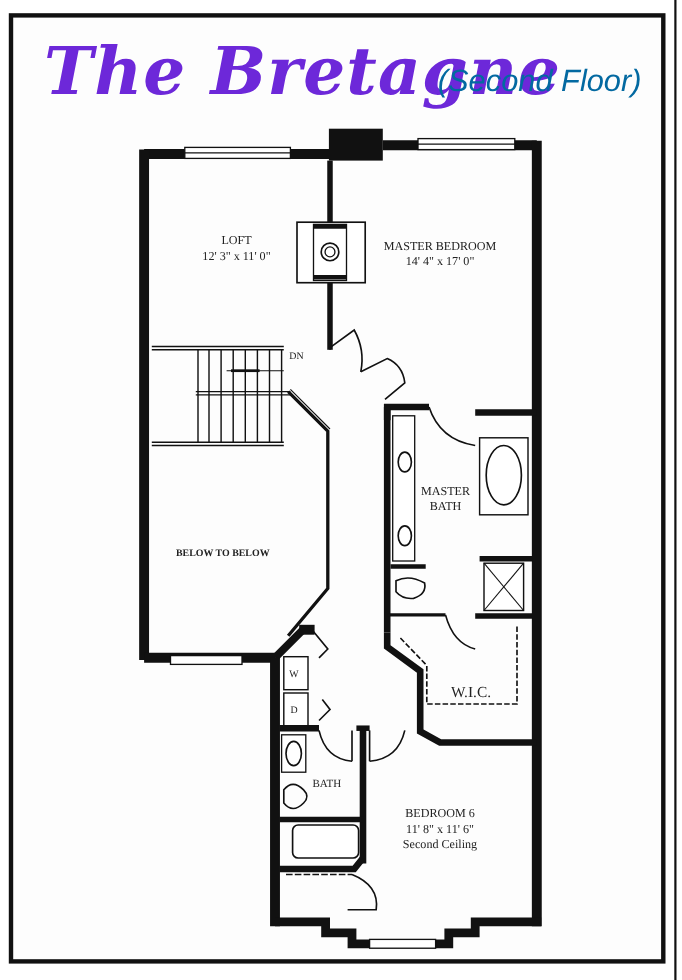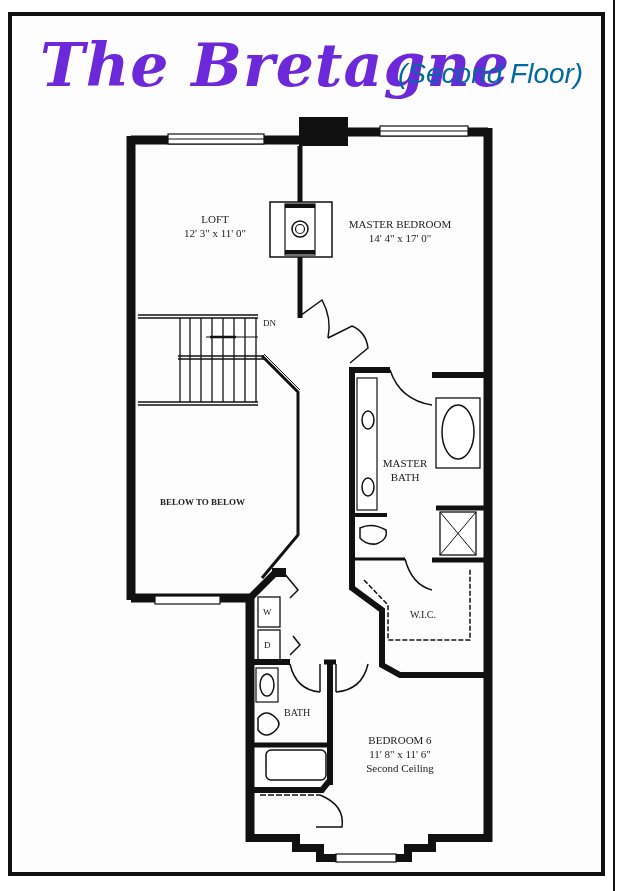--- a/index.html
+++ b/index.html
@@ -131,25 +131,25 @@
 <div class="lbl" style="left:155px; top:212px; width:120px;">
   <div>LOFT</div>
   <div>12' 3" x 11' 0"</div>
 </div>
 <div class="lbl" style="left:335px; top:217px; width:130px;">
   <div>MASTER BEDROOM</div>
   <div>14' 4" x 17' 0"</div>
 </div>
 <div class="lbl" style="left:263px; top:316px; font-size:9px;">DN</div>
 <div class="lbl" style="left:160px; top:495px; font-size:9px; font-weight:bold;">BELOW TO BELOW</div>
-<div class="lbl" style="left:380px; top:440px; width:50px;margin-top:16px;">
+<div class="lbl" style="left:380px; top:440px; width:50px;">
   <div>MASTER</div>
   <div>BATH</div>
 </div>
-<div class="lbl" style="left:410px; top:608px; font-size:10px;text-align:right;">W.I.C.</div>
+<div class="lbl" style="left:410px; top:624px; font-size:14px;text-align:right;">W.I.C.</div>
 <div class="lbl" style="left:263px; top:605px; font-size:9px;">W</div>
 <div class="lbl" style="left:264px; top:638px; font-size:9px;">D</div>
 <div class="lbl" style="left:284px; top:706px; font-size:10px;">BATH</div>
 <div class="lbl" style="left:350px; top:733px; width:100px;">
   <div>BEDROOM 6</div>
   <div>11' 8" x 11' 6"</div>
   <div>Second Ceiling</div>
 </div>
 
 </body></html>

